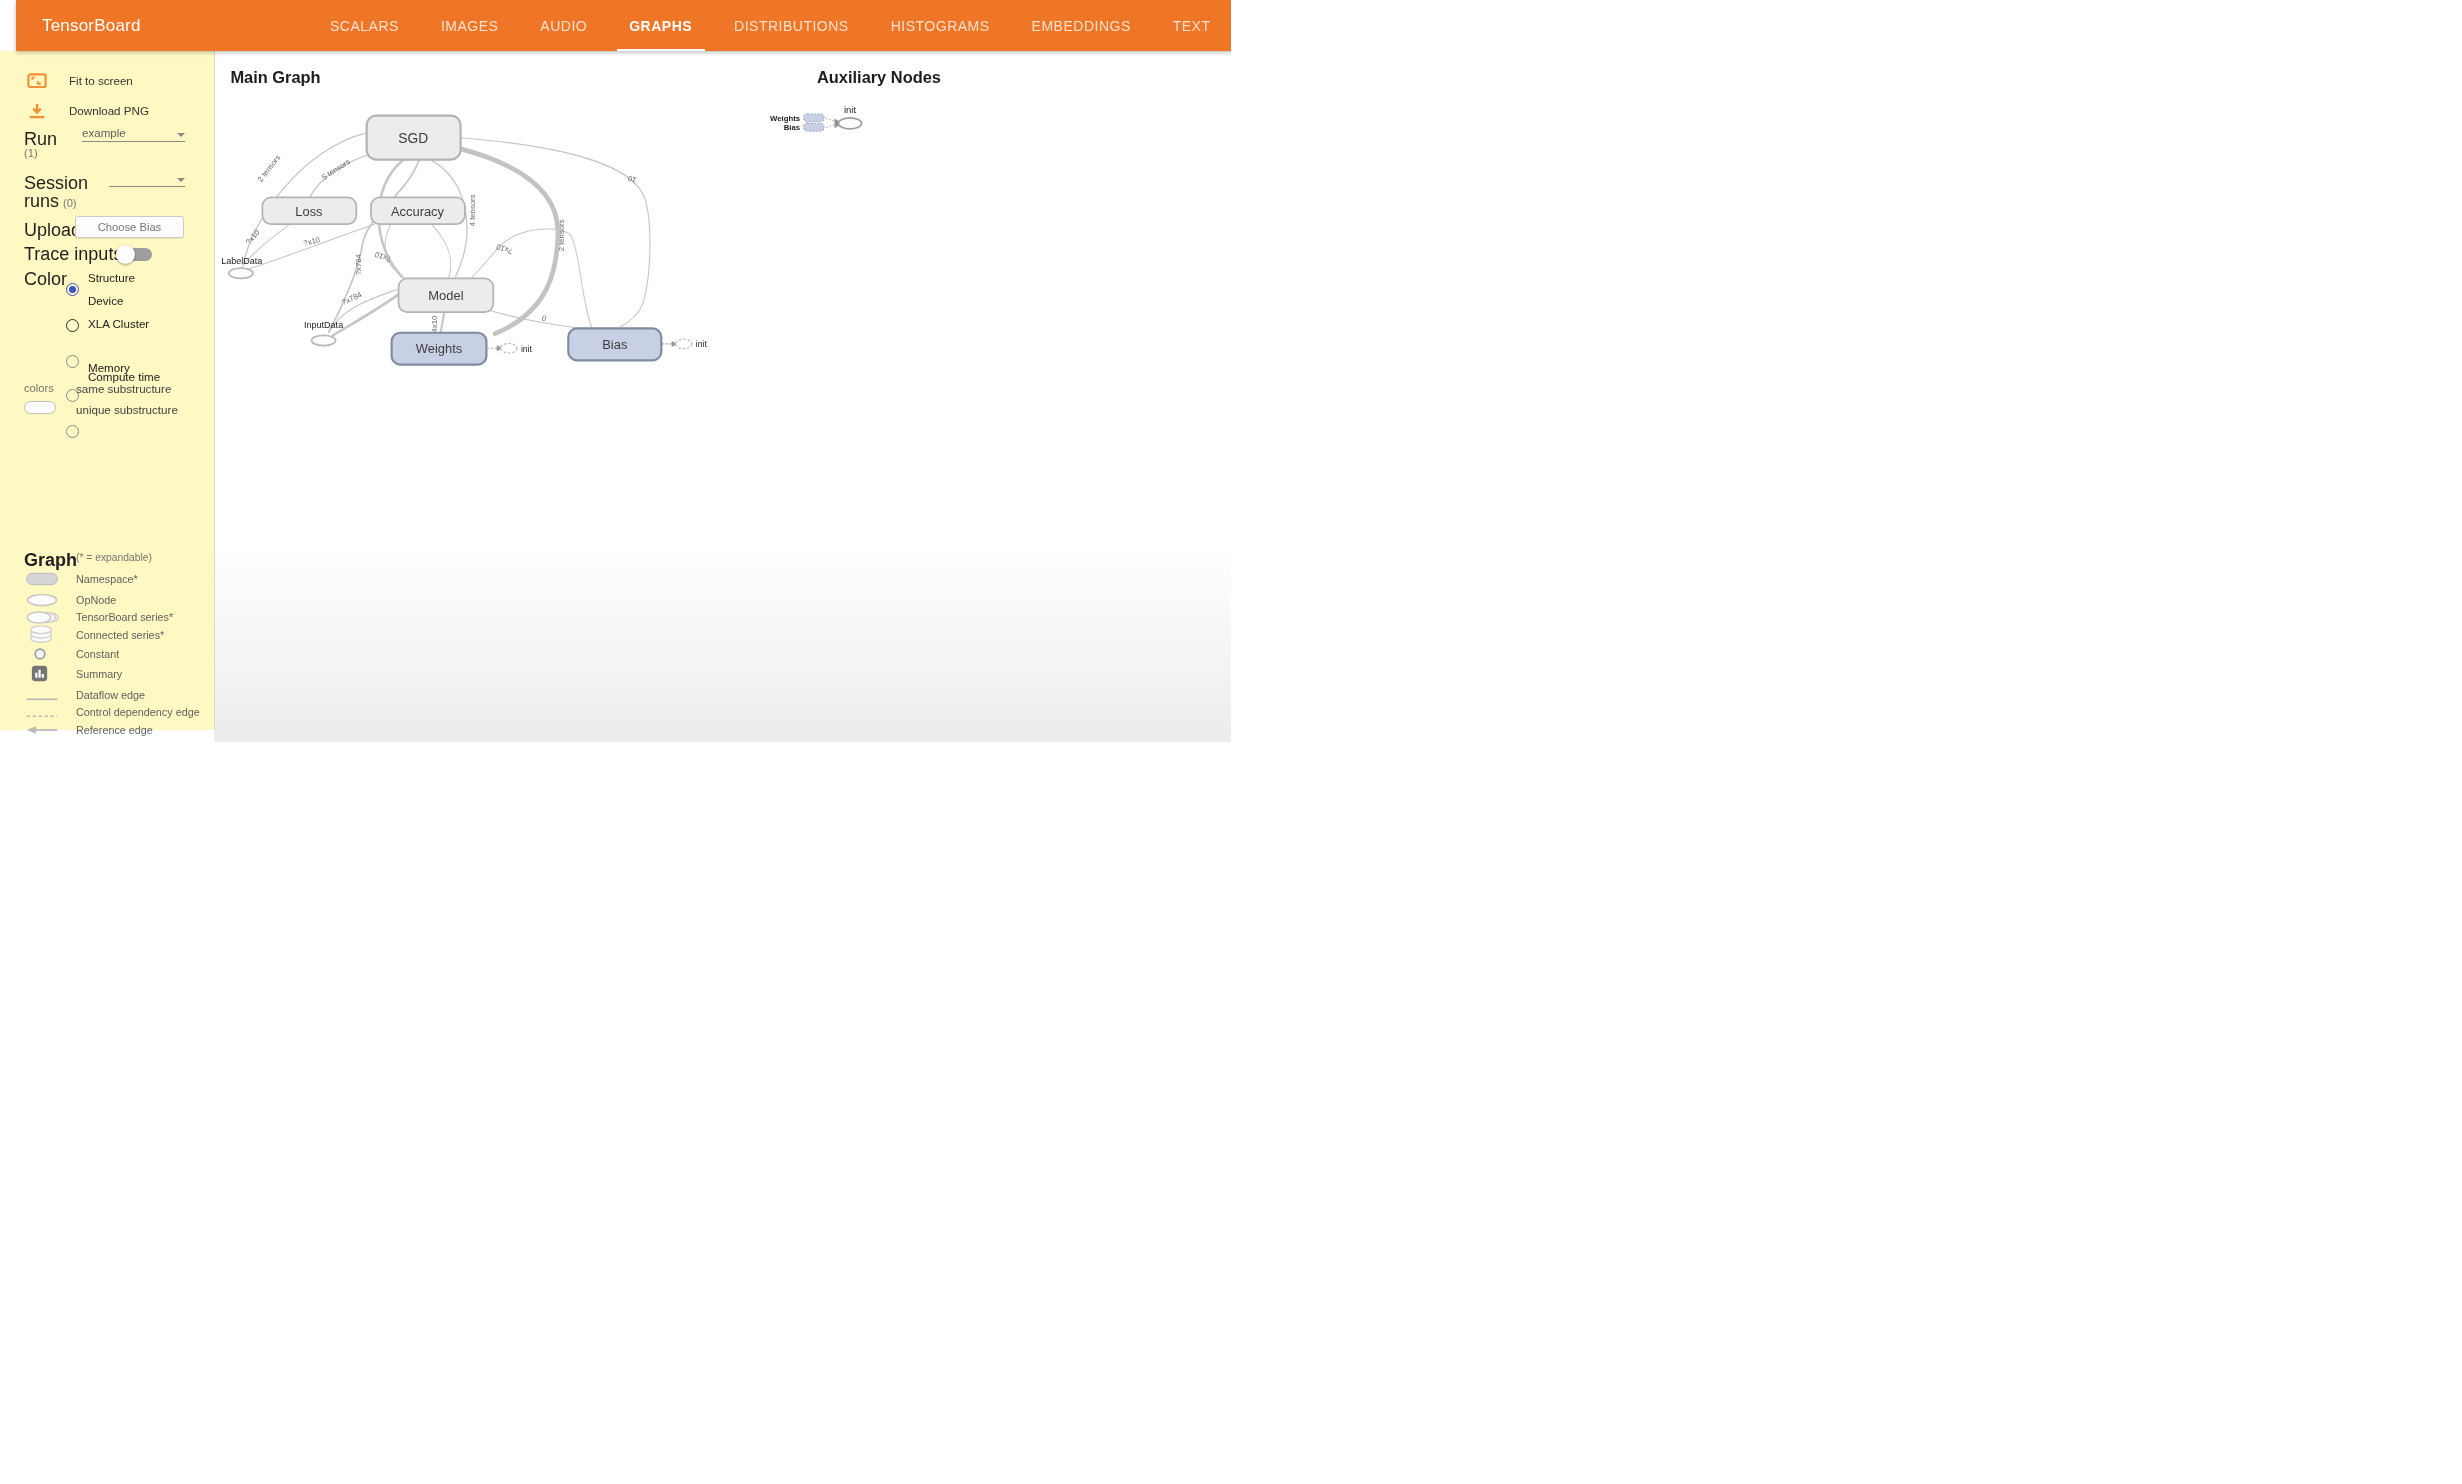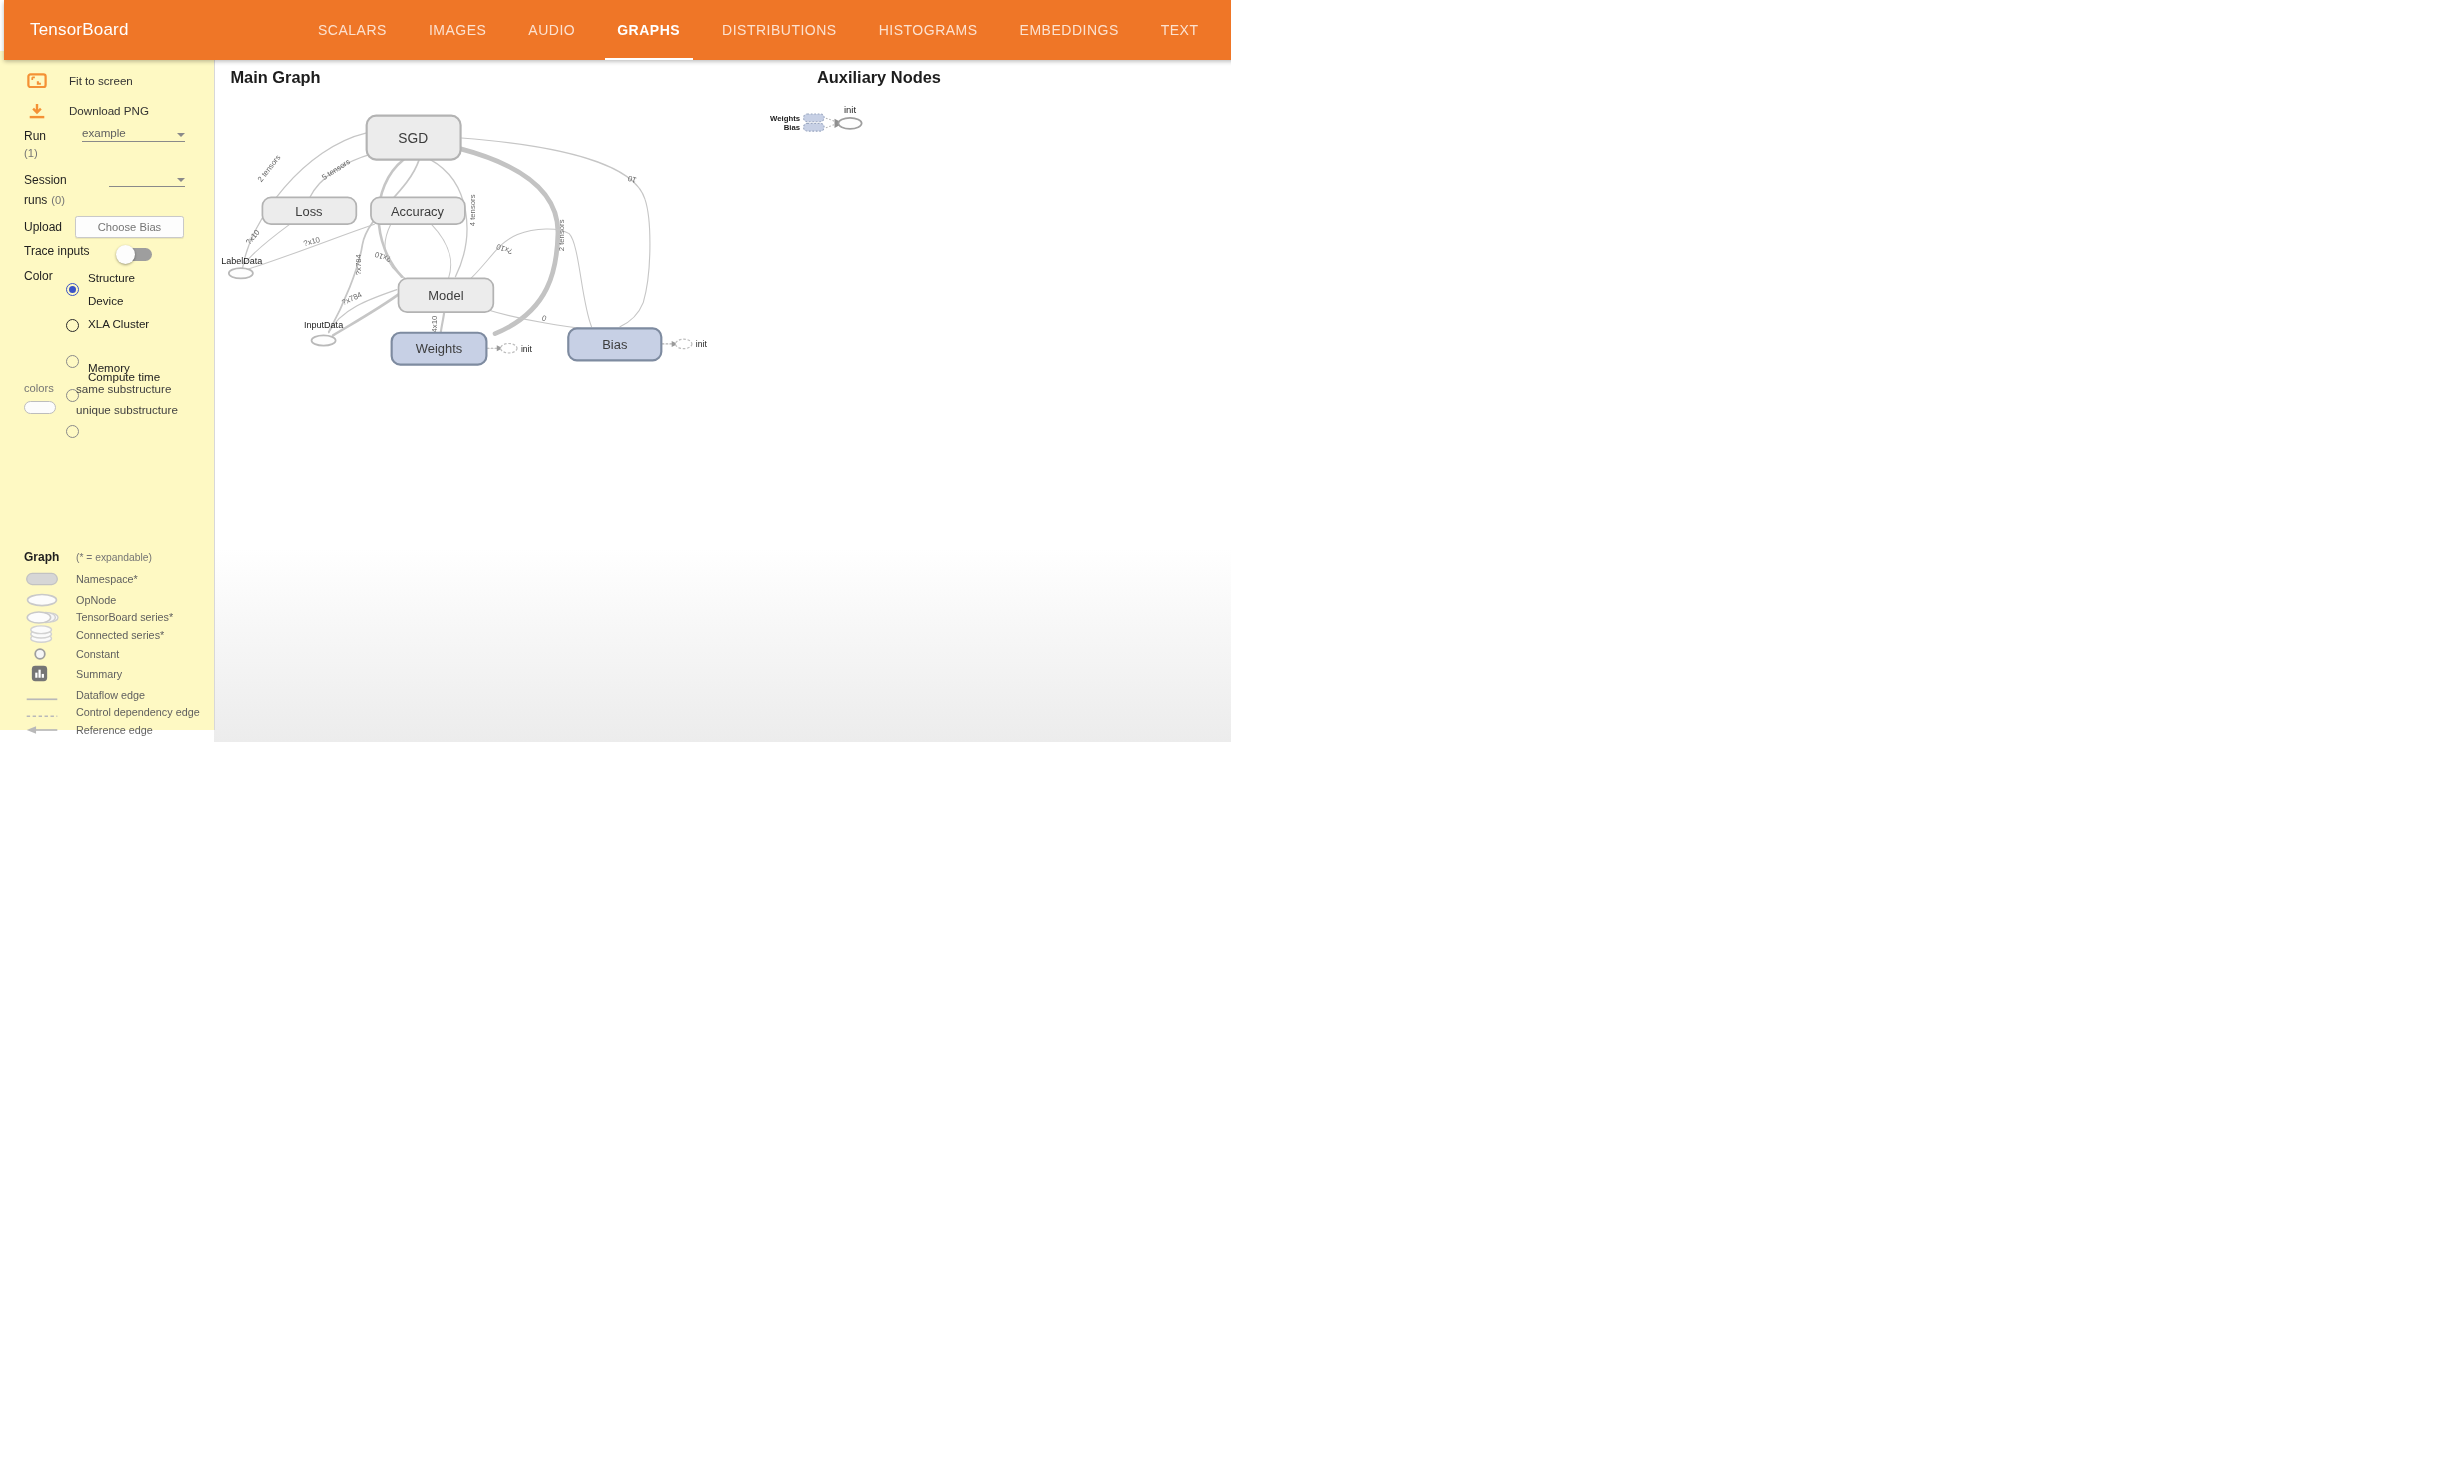--- a/index.html
+++ b/index.html
@@ -1,34 +1,34 @@
 <!DOCTYPE html>
 <html style="font-size:14px"><head>
 <meta charset="utf-8">
 <style>
   html,body{margin:0;padding:0;background:#fff;}
   body{width:1231px;height:742px;position:relative;overflow:hidden;
        font-family:"Liberation Sans","DejaVu Sans",sans-serif;-webkit-font-smoothing:antialiased;}
 
   
-  .nav{position:absolute;top:0;left:4px;width:100%;height:60px;background:#EF7627;
+  .nav{position:absolute;top:0;left:16px;width:100%;height:51px;background:#EF7627;
        display:flex;align-items:center;box-shadow:0 1.7px 4.3px rgba(0,0,0,.28);z-index:20;}
   .logo{margin-left:26px;font-size:17px;font-weight:500;color:#fff;letter-spacing:0.2px;}
   .tabs{margin-left:auto;margin-right:15.5px;display:flex;height:100%;align-items:stretch;}
   .tab{display:flex;align-items:center;padding:0 21px;font-size:14px;letter-spacing:0.5px;
        color:rgba(255,255,255,.78);cursor:pointer;position:relative;white-space:nowrap;}
   .tab.active{color:#fff;font-weight:bold;}
   .tab.active::after{content:"";position:absolute;left:8.6px;right:8.6px;bottom:0;height:1.7px;background:#fff;}
 
   
   .sidebar{position:absolute;top:51px;left:0;width:214px;bottom:12px;background:#fef9c3;
            border-right:0.9px solid #d8d8d8;z-index:10;color:#2b2b2b;}
   .sidebar *{box-sizing:border-box;}
   .abs{position:absolute;}
-  .s-label{font-size:12px;color:#1f1f1f;}
+  .s-label{font-size:18px;color:#1f1f1f;}
   .s-small{font-size:11.2px;color:#757575;}
   .tool-label{font-size:11.6px;color:#333;}
   .select{border-bottom:0.9px solid #8a8a8a;color:#616161;font-size:11.6px;height:17px;
           display:flex;align-items:flex-end;padding-bottom:1.7px;cursor:pointer;gap:9px;}
   .caret{width:0;height:0;border-left:4.3px solid transparent;border-right:4.3px solid transparent;
          border-top:4.3px solid #8a8a8a;margin-left:auto;margin-bottom:2.6px;}
   .choose-btn{background:#fdfdfd;border:0.9px solid #c9c9c9;border-radius:2.6px;color:#757575;
               font-size:11.2px;width:109px;height:21.6px;display:flex;align-items:center;justify-content:center;
               box-shadow:0 0.9px 0.9px rgba(0,0,0,.08);cursor:pointer;}
   .toggle{width:33px;height:13px;background:#9e9e9e;border-radius:7px;position:relative;cursor:pointer;}

